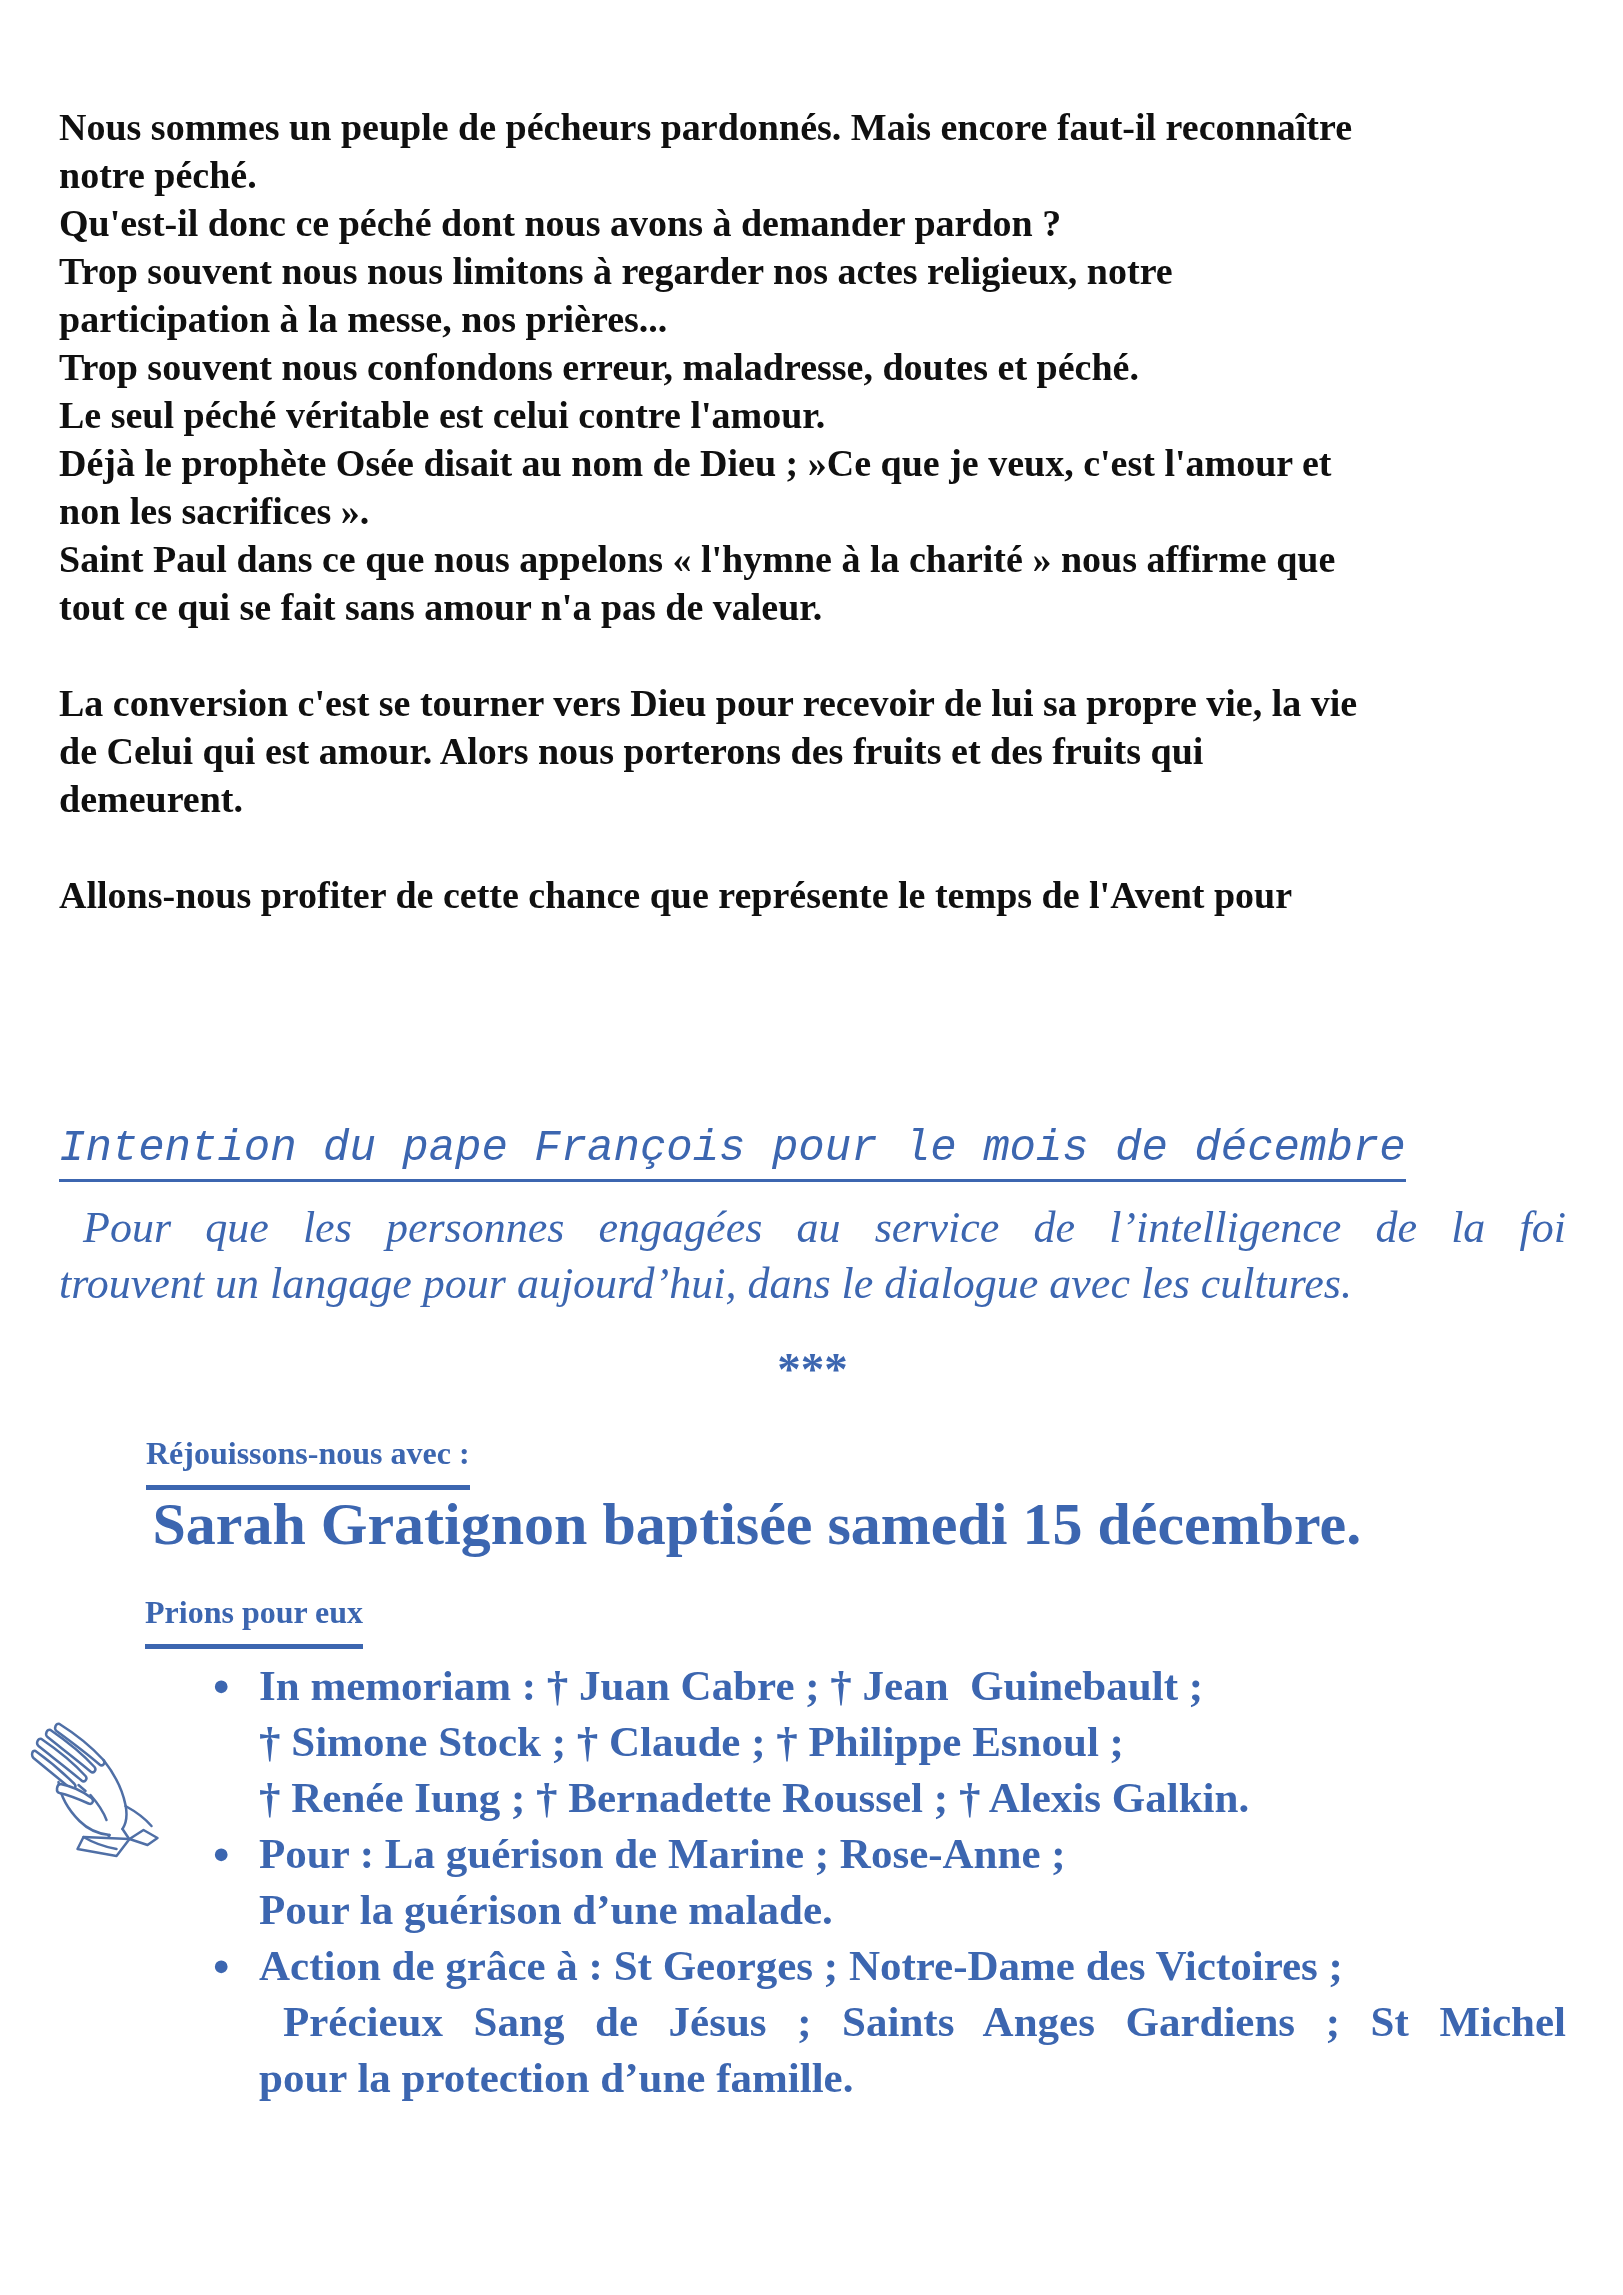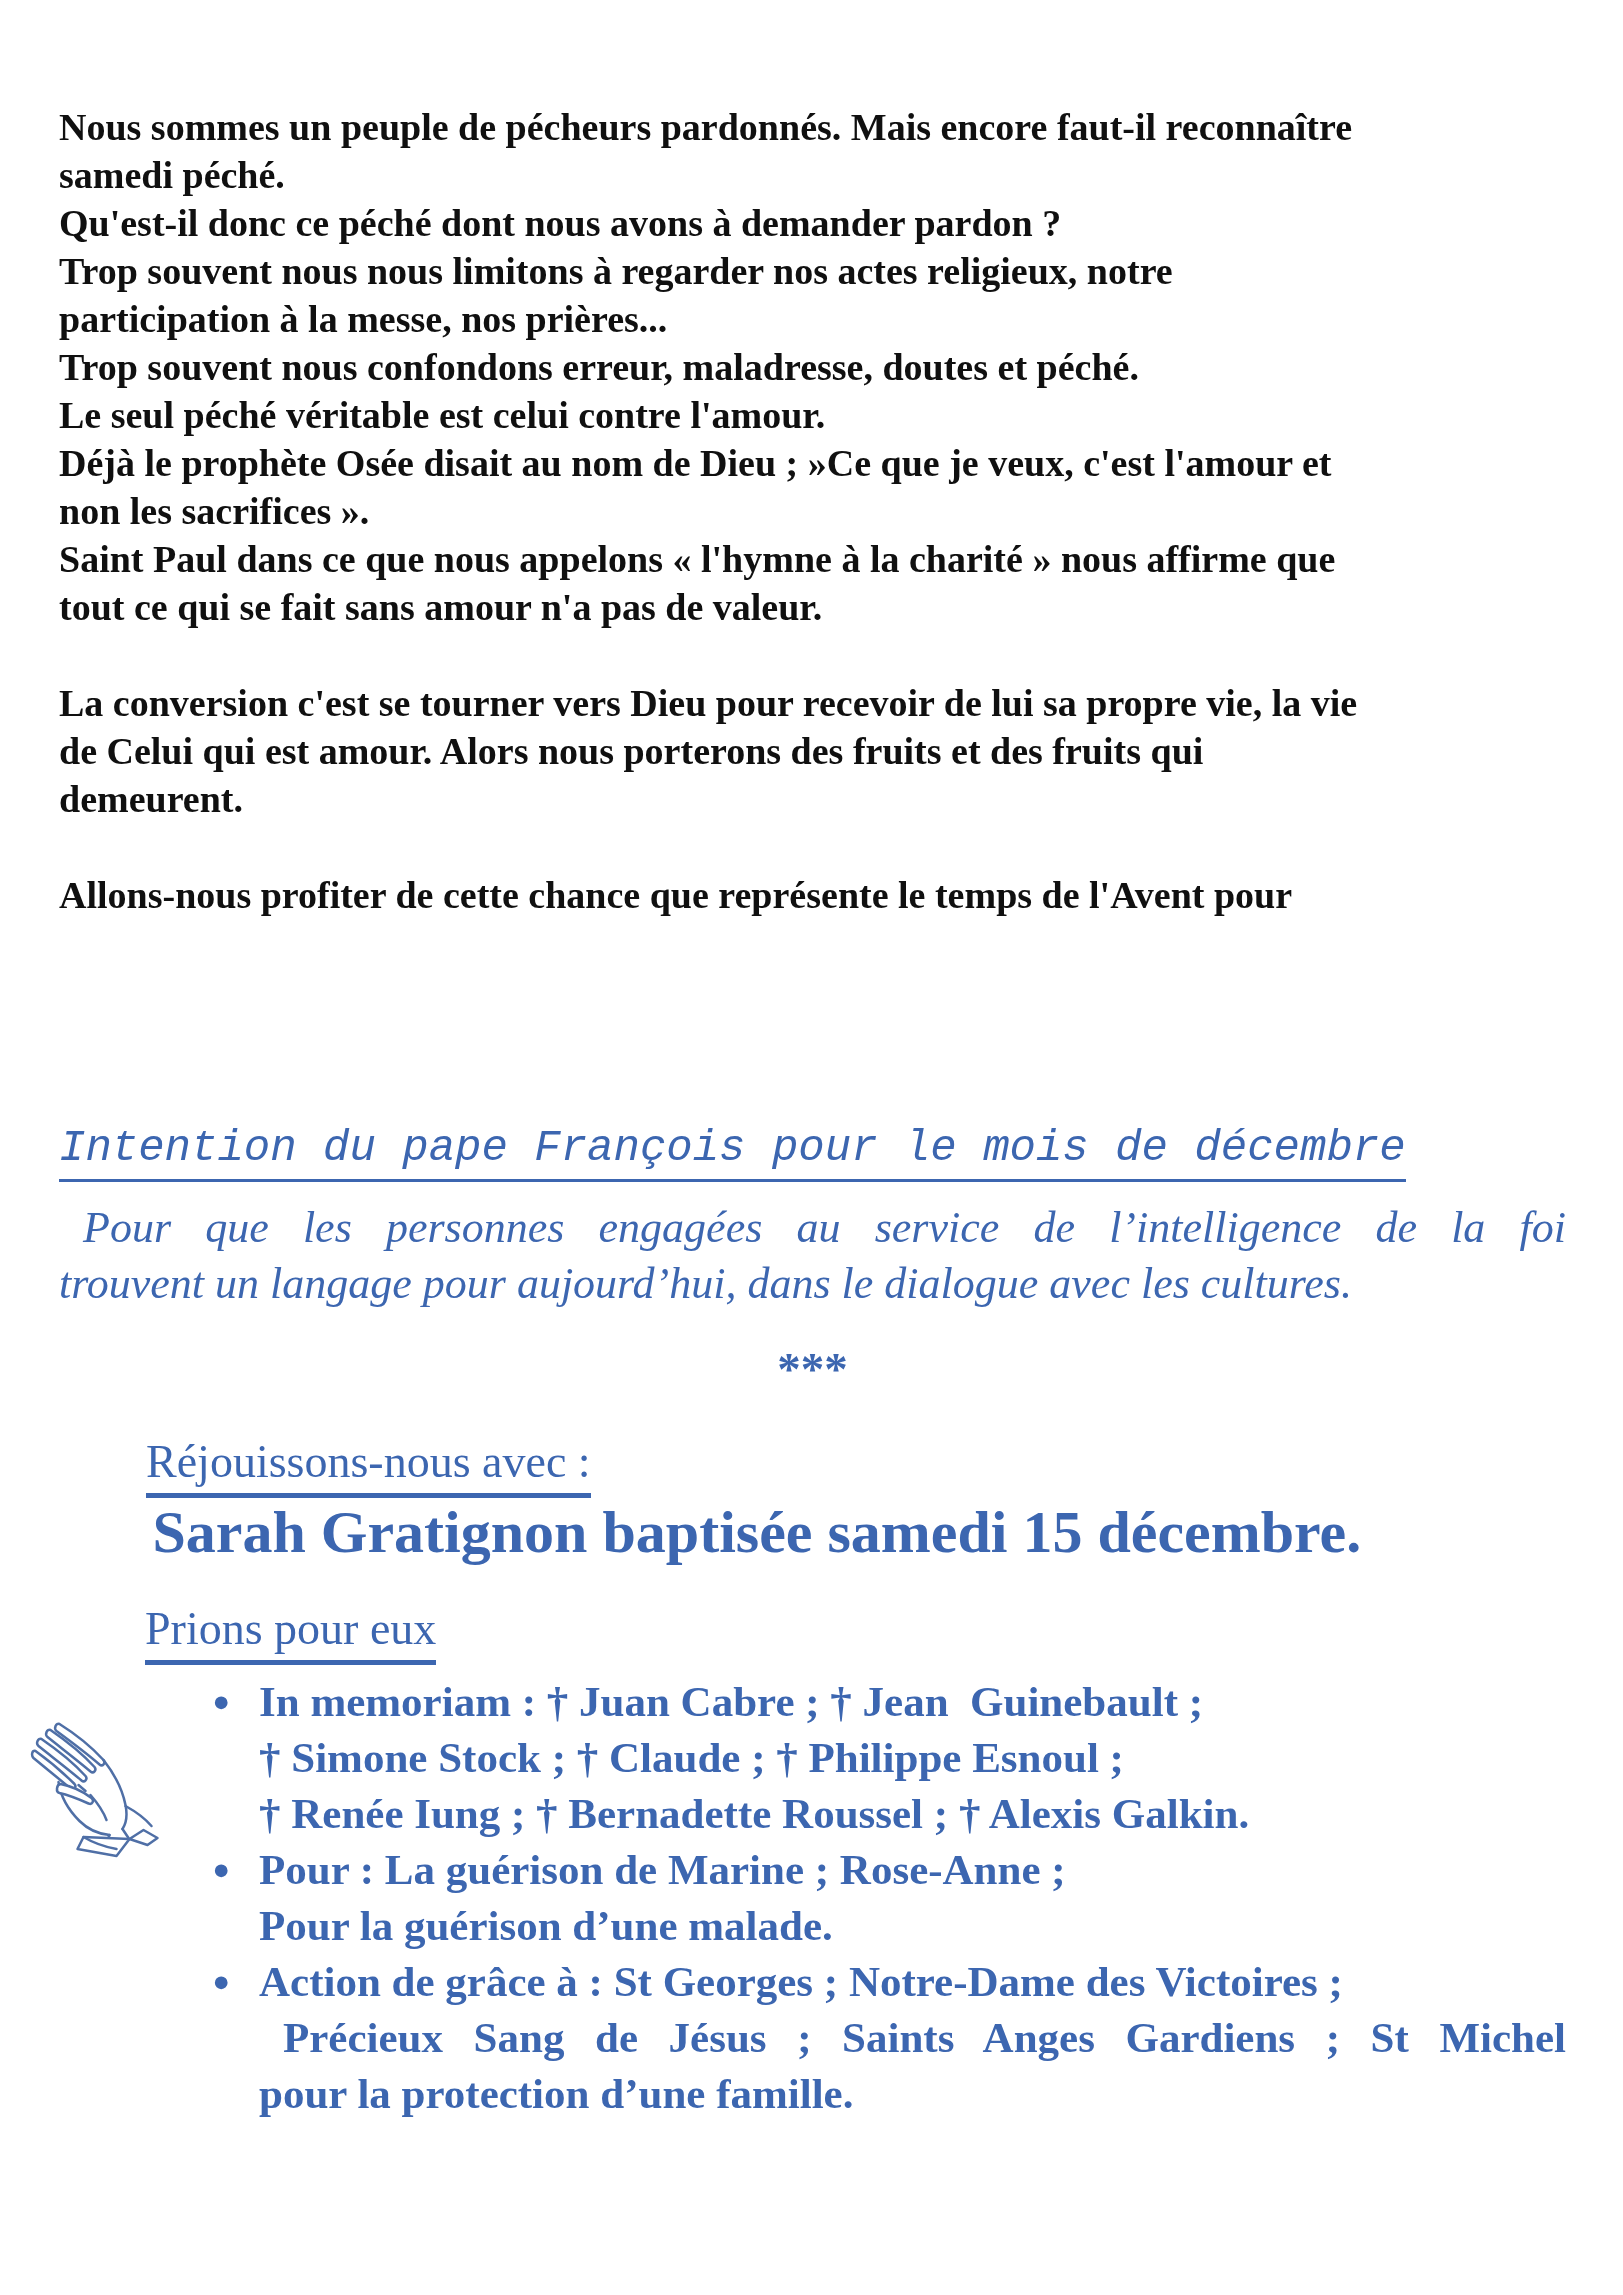--- a/index.html
+++ b/index.html
@@ -54,25 +54,24 @@
   .sep{
     margin-top:29.4px;
     color:var(--blue);font-weight:bold;
     font-size:47px;line-height:56px;
     text-align:center;
   }
   
   .rejoice{margin-top:27px;margin-left:87px;}
   .blue-head{
     display:inline-block;
-    color:var(--blue);font-weight:normal;
-    font-size:46px;line-height:59px;
+    color:var(--blue);font-weight:bold;
+    font-size:32px;line-height:59px;
     border-bottom:5.4px solid var(--blue);
     padding-bottom:2px;
-    margin-top:8px;
   }
   .sarah{
     margin-top:4.9px;margin-left:6.4px;
     color:var(--blue);font-weight:bold;
     font-size:60px;line-height:59px;
     white-space:pre-wrap;
   }
   .pray{margin-top:29.4px;margin-left:86px;}
   .bullets{margin-left:68px;margin-top:8.8px;}
   .bullet-item{display:flex;align-items:flex-start;}
@@ -94,21 +93,21 @@
   }
 </style>
 </head>
 <body>
 
 <div class="sheet">
   <div class="content">
 
     <section>
       <div class="b-line">Nous sommes un peuple de pécheurs pardonnés. Mais encore faut-il reconnaître</div>
-      <div class="b-line">samedi péché.</div>
+      <div class="b-line">notre péché.</div>
       <div class="b-line">Qu'est-il donc ce péché dont nous avons à demander pardon ?</div>
       <div class="b-line">Trop souvent nous nous limitons à regarder nos actes religieux, notre</div>
       <div class="b-line">participation à la messe, nos prières...</div>
       <div class="b-line">Trop souvent nous confondons erreur, maladresse, doutes et péché.</div>
       <div class="b-line">Le seul péché véritable est celui contre l'amour.</div>
       <div class="b-line">Déjà le prophète Osée disait au nom de Dieu ; »Ce que je veux, c'est l'amour et</div>
       <div class="b-line">non les sacrifices ».</div>
       <div class="b-line">Saint Paul dans ce que nous appelons « l'hymne à la charité » nous affirme que</div>
       <div class="b-line">tout ce qui se fait sans amour n'a pas de valeur.</div>
 

